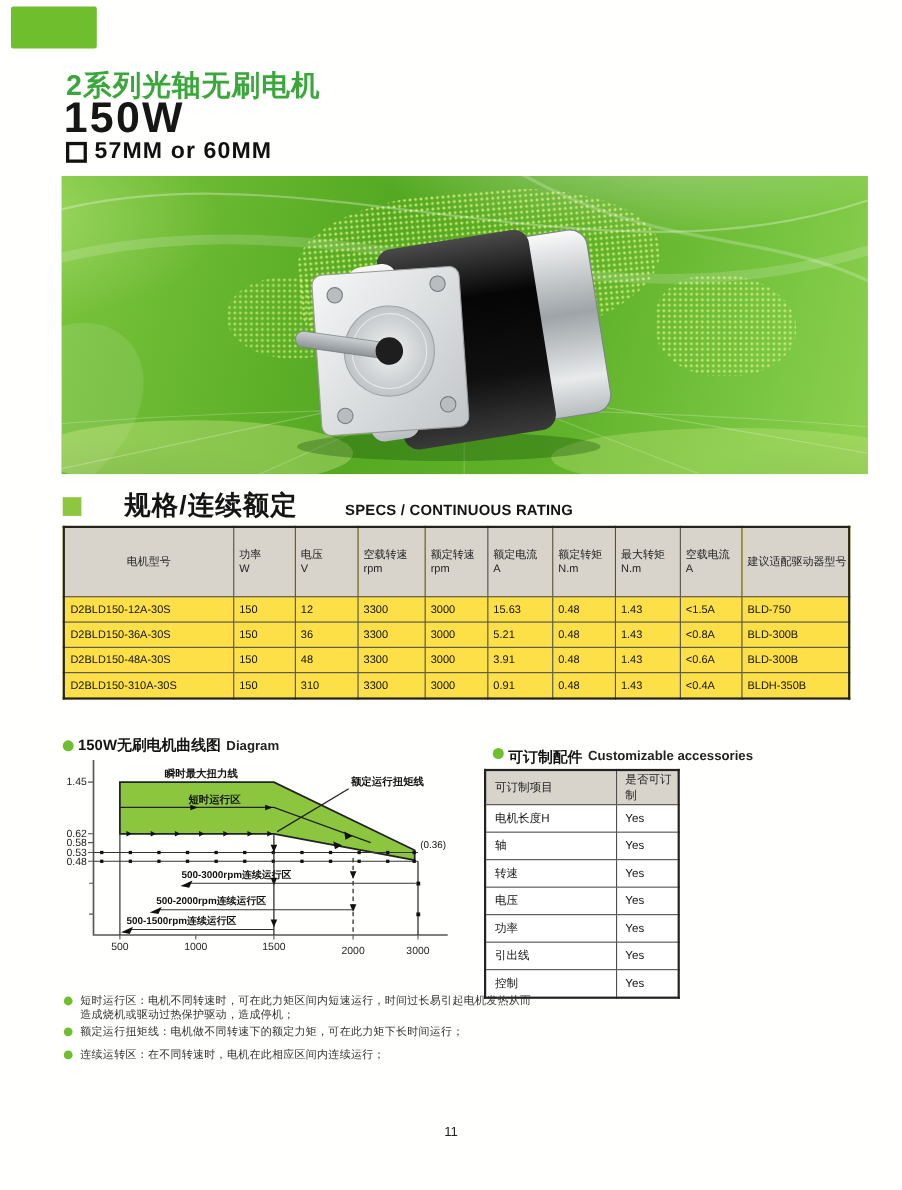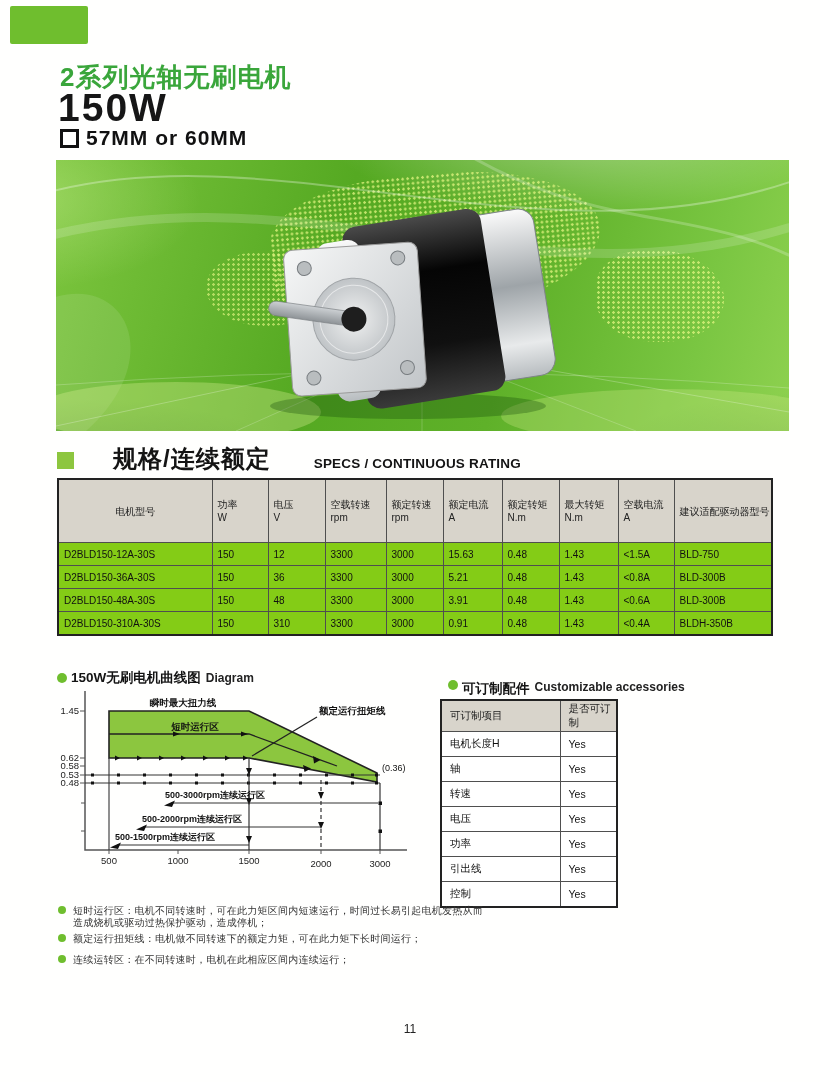--- a/index.html
+++ b/index.html
@@ -31,21 +31,21 @@
   .banner-art{position:absolute;left:0;top:0;z-index:2;}
 
   
   .section-head{position:absolute;left:57px;top:443px;display:flex;align-items:flex-end;gap:36px;}
   .section-sq{width:17px;height:17px;background:#8dc63f;margin:0 3px 6px 0;}
   .section-cn{font-size:24px;font-weight:bold;color:#141414;letter-spacing:1px;}
   .section-en{font-size:13.5px;font-weight:bold;color:#141414;margin:0 0 4px 7px;letter-spacing:.2px;}
 
   
   table{border-collapse:collapse;table-layout:fixed;}
-  .spec-table{position:absolute;left:57px;top:478px;width:714px;border:2px solid #222;background:#84cc16;}
+  .spec-table{position:absolute;left:57px;top:478px;width:714px;border:2px solid #222;background:#fde047;}
   .spec-table th,.spec-table td{border:1px solid #4f4f4f;font-weight:normal;font-size:10px;
       text-align:left;padding:0 0 0 5px;overflow:hidden;white-space:nowrap;}
   .spec-table th{background:#d8d4cb;height:62px;vertical-align:middle;line-height:13px;color:#222;}
   .spec-table th.c{text-align:center;padding-left:0;}
   .spec-table td{height:22px;color:#111;}
   .unit{display:block;}
   .unit:empty{display:none;}
 
   
   .diagram-title{position:absolute;left:57px;top:669px;display:flex;align-items:center;z-index:3;justify-content:space-between;}

